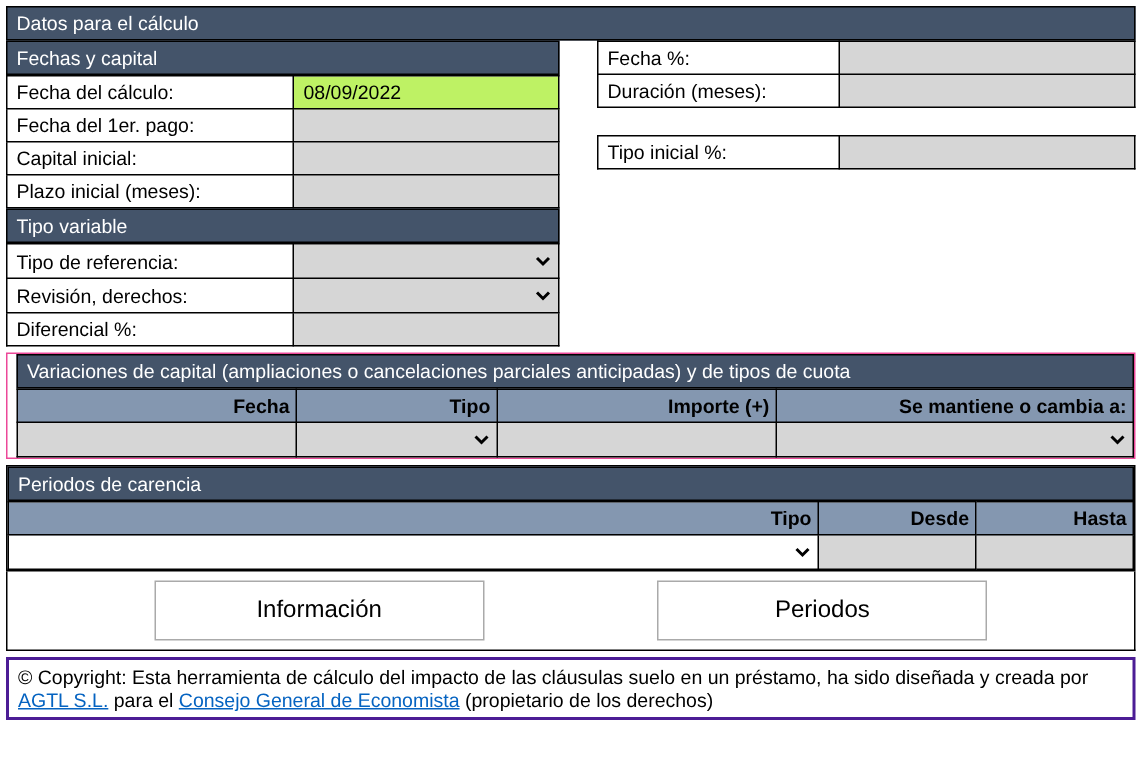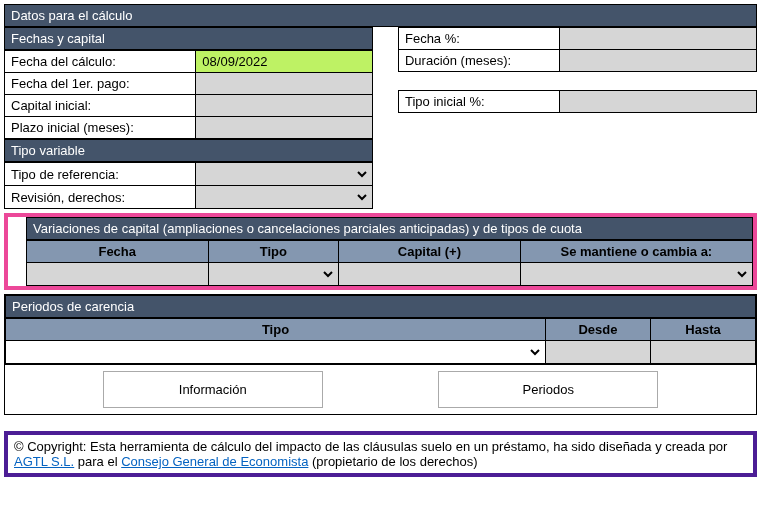--- a/index.html
+++ b/index.html
@@ -15,21 +15,21 @@
   background: #44546a;
   color: #fff;
   font-weight: normal;
   padding: 3px 6px;
   border: 1px solid #000;
 }
 .hdr-light {
   background: #8497b0;
   color: #000;
   font-weight: bold;
-  text-align: center;
+  text-align: right;
   padding: 3px 4px;
   border: 1px solid #000;
 }
 .lbl {
   padding: 3px 6px;
   border: 1px solid #000;
   background: #fff;
 }
 .val {
   padding: 3px 6px;
@@ -60,29 +60,29 @@
 .dd-white {
   background: #fff;
   border: 1px solid #000;
   padding: 1px 2px;
 }
 .btn {
   background: #fff;
   border: 1px solid #aaa;
   padding: 10px 0;
   text-align: center;
-  font-size: 13px;
+  font-size: 16px;
   cursor: pointer;
   width: 220px;
 }
 .footer {
-  border: 4px solid #4c1d95;
+  border: 2px solid #4c1d95;
   padding: 4px 6px;
   font-size: 13px;
-  margin-top: 16px;
+  margin-top: 4px;
 }
 a { color: #0563c1; }
 .top-row { display:flex; gap:0px; }
 .top-left { width: 49%; }
 .top-right { width: 51%; padding-left:25px; box-sizing:border-box;}
 .spacer { height:4px; }
 </style>
 </head>
 <body>
 
@@ -117,20 +117,24 @@
     <table>
       <tbody>
           <tr>
         <td class="lbl" style="width:52%">Tipo de referencia:</td>
         <td class="dd"><select><option></option></select></td>
       </tr>
       <tr>
         <td class="lbl">Revisión, derechos:</td>
         <td class="dd"><select><option></option></select></td>
       </tr>
+      <tr>
+        <td class="lbl">Diferencial %:</td>
+        <td class="val"></td>
+      </tr>
     </tbody>
       </table>
   </div>
 
   <div class="top-right">
     <table>
       <tbody>
           <tr>
         <td class="lbl" style="width:45%">Fecha %:</td>
         <td class="val"></td>
@@ -150,28 +154,28 @@
         <td class="lbl" style="width:45%">Tipo inicial %:</td>
         <td class="val"></td>
       </tr>
     </tbody>
       </table>
   </div>
 </div>
 
 <div class="spacer"></div>
 
-<div style="border:4px solid #ec4899; padding-left:18px; padding-right:0;">
+<div style="border:1px solid #ec4899; padding-left:6px; padding-right:0;">
   <div class="hdr-dark">Variaciones de capital (ampliaciones o cancelaciones parciales anticipadas) y de tipos de cuota</div>
   <table>
     <tbody>
         <tr>
       <td class="hdr-light" style="width:25%">Fecha</td>
       <td class="hdr-light" style="width:18%">Tipo</td>
-      <td class="hdr-light" style="width:25%">Capital (+)</td>
+      <td class="hdr-light" style="width:25%">Importe (+)</td>
       <td class="hdr-light">Se mantiene o cambia a:</td>
     </tr>
     <tr>
       <td class="val"></td>
       <td class="dd"><select><option></option></select></td>
       <td class="val"></td>
       <td class="dd"><select><option></option></select></td>
     </tr>
   </tbody>
     </table>

